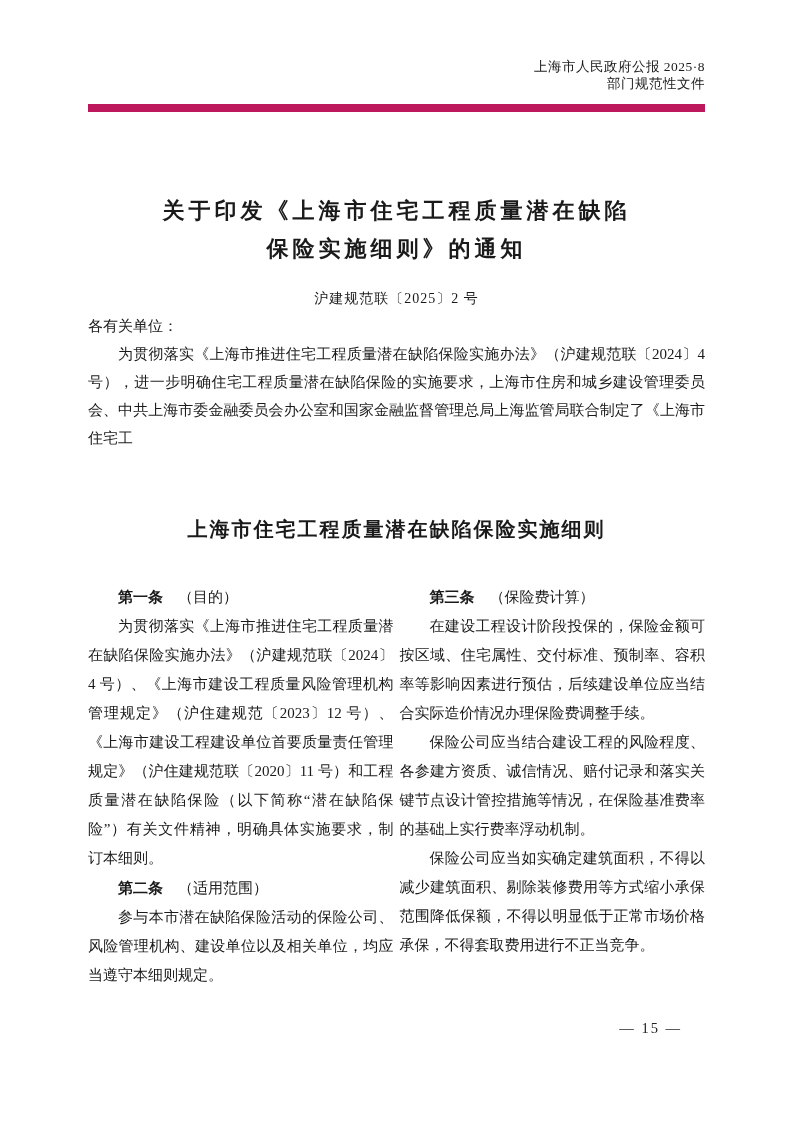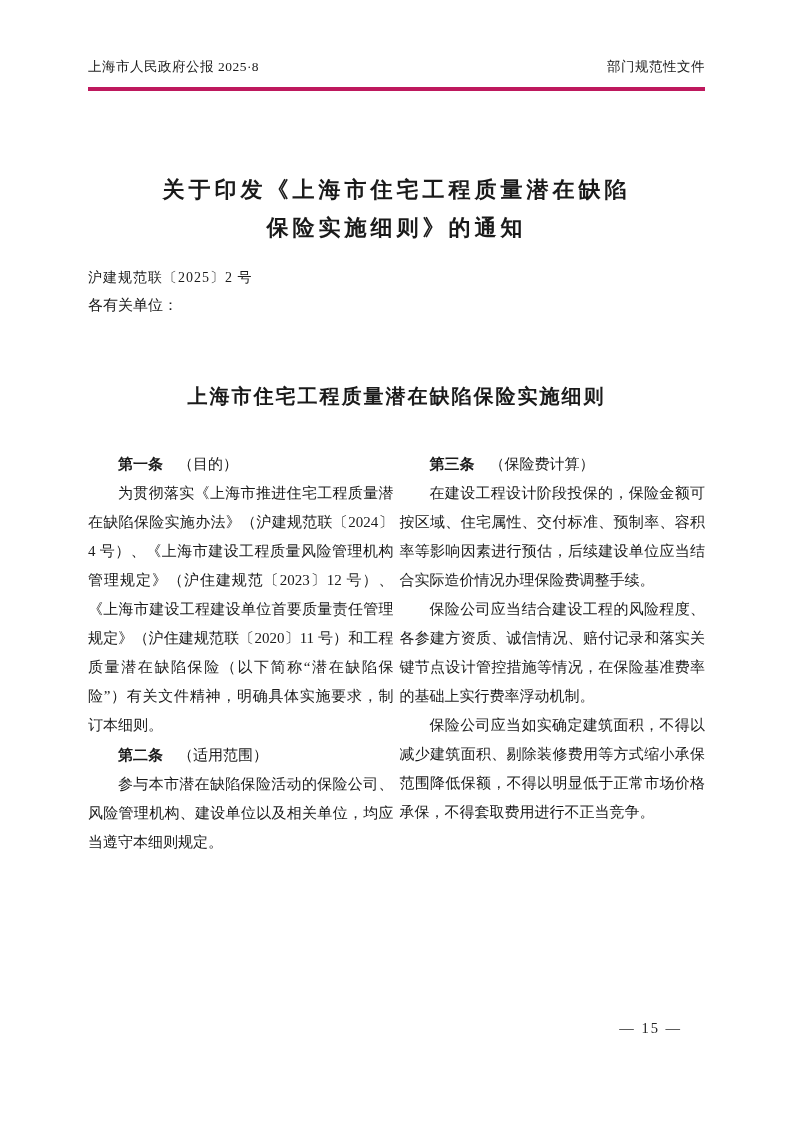--- a/index.html
+++ b/index.html
@@ -11,34 +11,35 @@
     font-family:"Liberation Serif","DejaVu Serif",serif;
     box-sizing:border-box;
     padding:58px 88px 0 88px;
     overflow:hidden;
   }
   
   .header {
     display:flex; justify-content:space-between; align-items:flex-end;
     font-size:13.5px; line-height:17px; letter-spacing:0.5px;
     padding-bottom:12px;
-    border-bottom:4px solid #be185d;
+    border-bottom:8px solid #be185d;
+    flex-direction:column;
   }
   
   .notice-title {
     margin:80px 0 0 0;
     text-align:center;
     font-family:"Liberation Sans","DejaVu Sans",sans-serif;
     font-weight:bold;
     font-size:22px; line-height:38px;
     letter-spacing:4px;
   }
   .doc-number {
     margin-top:22px;
-    text-align:left;
+    text-align:center;
     font-size:14px; line-height:18px;
     letter-spacing:1px;
   }
   .columns { display:flex; gap:6px; }
   .col { flex:1; min-width:0; }
   .notice-cols { margin-top:4px; font-size:15px; line-height:28px; }
   p { margin:0; }
   .just { text-align:justify; word-break:break-all; }
   .indent { text-indent:2em; }
   .signatures {
@@ -90,20 +91,21 @@
   <h1 class="notice-title">
     <span>关于印发《上海市住宅工程质量潜在缺陷</span><br>
     <span>保险实施细则》的通知</span>
   </h1>
 
   <div class="doc-number">沪建规范联〔2025〕2 号</div>
 
   <div class="columns notice-cols">
     <div class="col">
       <p>各有关单位：</p>
+      <p class="indent just">为贯彻落实《上海市推进住宅工程质量潜在缺陷保险实施办法》（沪建规范联〔2024〕4 号），进一步明确住宅工程质量潜在缺陷保险的实施要求，上海市住房和城乡建设管理委员会、中共上海市委金融委员会办公室和国家金融监督管理总局上海监管局联合制定了《上海市住宅工</p>
     </div>
   </div>
 
   <h2 class="reg-title">上海市住宅工程质量潜在缺陷保险实施细则</h2>
 
   <div class="columns reg-cols">
     <div class="col">
       <p class="article-head">
         <span class="article-label">第一条</span><span>（目的）</span>
       </p>

